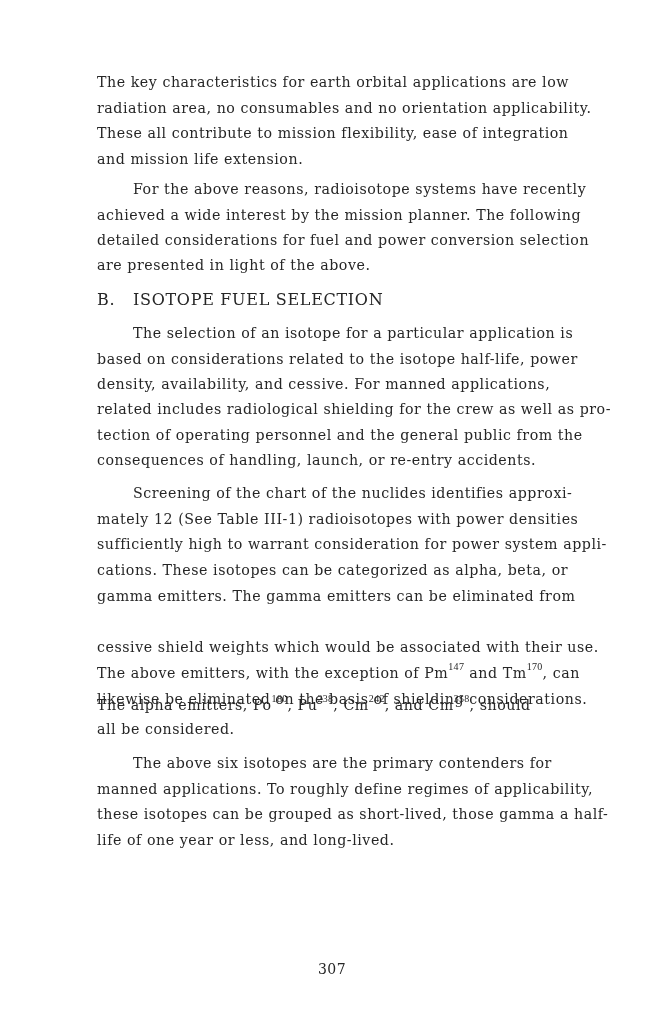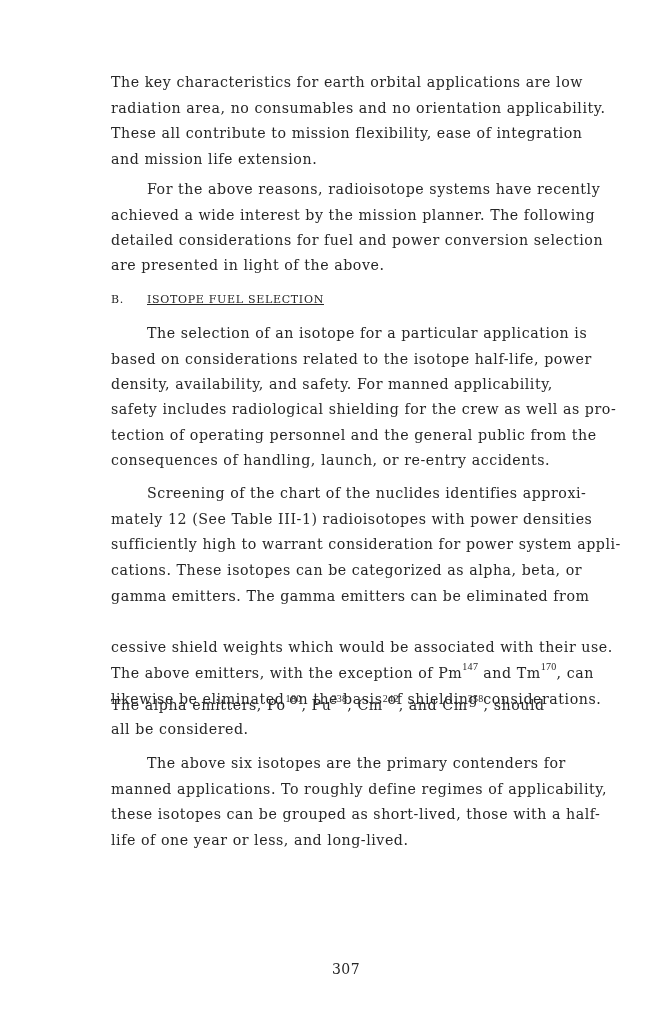--- a/index.html
+++ b/index.html
@@ -1,28 +1,28 @@
 <!DOCTYPE html>
 <html><head>
 <meta charset="utf-8">
 <style>
   html, body { margin: 0; padding: 0; background: #ffffff; }
   body { width: 660px; height: 1023px; position: relative; overflow: hidden; }
   .page {
-    position: absolute; left: 16px; top: 0; width: 596px; height: 1023px;
+    position: absolute; left: 2px; top: 0; width: 596px; height: 1023px;
     background: #ffffff; color: #262626;
     font-family: "DejaVu Serif", "Liberation Serif", serif;
   }
   .line {
     position: absolute; left: 95px; white-space: nowrap;
     font-size: 14.2px; letter-spacing: 0.55px; line-height: 18px;
   }
   .line.indent { left: 131px; text-align: right; }
   sup { font-size: 10px; position: relative; top: -2px; vertical-align: super; line-height: 0; letter-spacing: 0.3px; font-family: Liberation Serif, serif; }
-  .heading { position: absolute; left: 95px; white-space: nowrap; font-size: 11px; letter-spacing: 0.7px; line-height: 18px; text-decoration: underline; }
+  .heading { position: absolute; left: 95px; white-space: nowrap; font-size: 16px; letter-spacing: 0.7px; line-height: 18px; }
   .heading .letter { display: inline-block; width: 36px; }
   .page-number { position: absolute; left: 0; width: 660px; text-align: center; top: 961px; font-size: 14px; letter-spacing: 0.5px; }
 </style>
 </head>
 <body>
 
 <div class="page">
 
   <div class="line" style="top:73px">The key characteristics for earth orbital applications are low</div>
   <div class="line" style="top:99px">radiation area, no consumables and no orientation applicability.</div>
@@ -33,22 +33,22 @@
   <div class="line" style="top:206px">achieved a wide interest by the mission planner.  The following</div>
   <div class="line" style="top:231px">detailed considerations for fuel and power conversion selection</div>
   <div class="line" style="top:256px">are presented in light of the above.</div>
 
   <div class="heading" style="top:291px">
     <span class="letter">B.</span><span>ISOTOPE FUEL SELECTION</span>
   </div>
 
   <div class="line indent" style="top:324px">The selection of an isotope for a particular application is</div>
   <div class="line" style="top:350px">based on considerations related to the isotope half-life, power</div>
-  <div class="line" style="top:375px">density, availability, and safety.  For manned applicability,</div>
-  <div class="line" style="top:400px">safety includes radiological shielding for the crew as well as pro-</div>
+  <div class="line" style="top:375px">density, availability, and cessive.  For manned applications,</div>
+  <div class="line" style="top:400px">related includes radiological shielding for the crew as well as pro-</div>
   <div class="line" style="top:426px">tection of operating personnel and the general public from the</div>
   <div class="line" style="top:451px">consequences of handling, launch, or re-entry accidents.</div>
 
   <div class="line indent" style="top:484px">Screening of the chart of the nuclides identifies approxi-</div>
   <div class="line" style="top:510px">mately 12 (See Table III-1) radioisotopes with power densities</div>
   <div class="line" style="top:535px">sufficiently high to warrant consideration for power system appli-</div>
   <div class="line" style="top:561px">cations.  These isotopes can be categorized as alpha, beta, or</div>
   <div class="line" style="top:587px">gamma emitters.  The gamma emitters can be eliminated from</div>
   <div class="line" style="top:638px">cessive shield weights which would be associated with their use.</div>
 
@@ -56,17 +56,17 @@
     <span>The above emitters, with the exception of Pm</span><sup>147</sup><span> and Tm</span><sup>170</sup><span>, can</span>
   </div>
   <div class="line" style="top:690px">likewise be eliminated on the basis of shielding considerations.</div>
   <div class="line" style="top:695px; top:696px">
     <span>The alpha emitters, Po</span><sup>180</sup><span>, Pu</span><sup>238</sup><span>, Cm</span><sup>242</sup><span>, and Cm</span><sup>358</sup><span>, should</span>
   </div>
   <div class="line" style="top:720px">all be considered.</div>
 
   <div class="line indent" style="top:754px">The above six isotopes are the primary contenders for</div>
   <div class="line" style="top:780px">manned applications.  To roughly define regimes of applicability,</div>
-  <div class="line" style="top:805px">these isotopes can be grouped as short-lived, those with a half-</div>
+  <div class="line" style="top:805px">these isotopes can be grouped as short-lived, those gamma a half-</div>
   <div class="line" style="top:831px">life of one year or less, and long-lived.</div>
 
   <div class="page-number">307</div>
 </div>
 
 </body></html>

